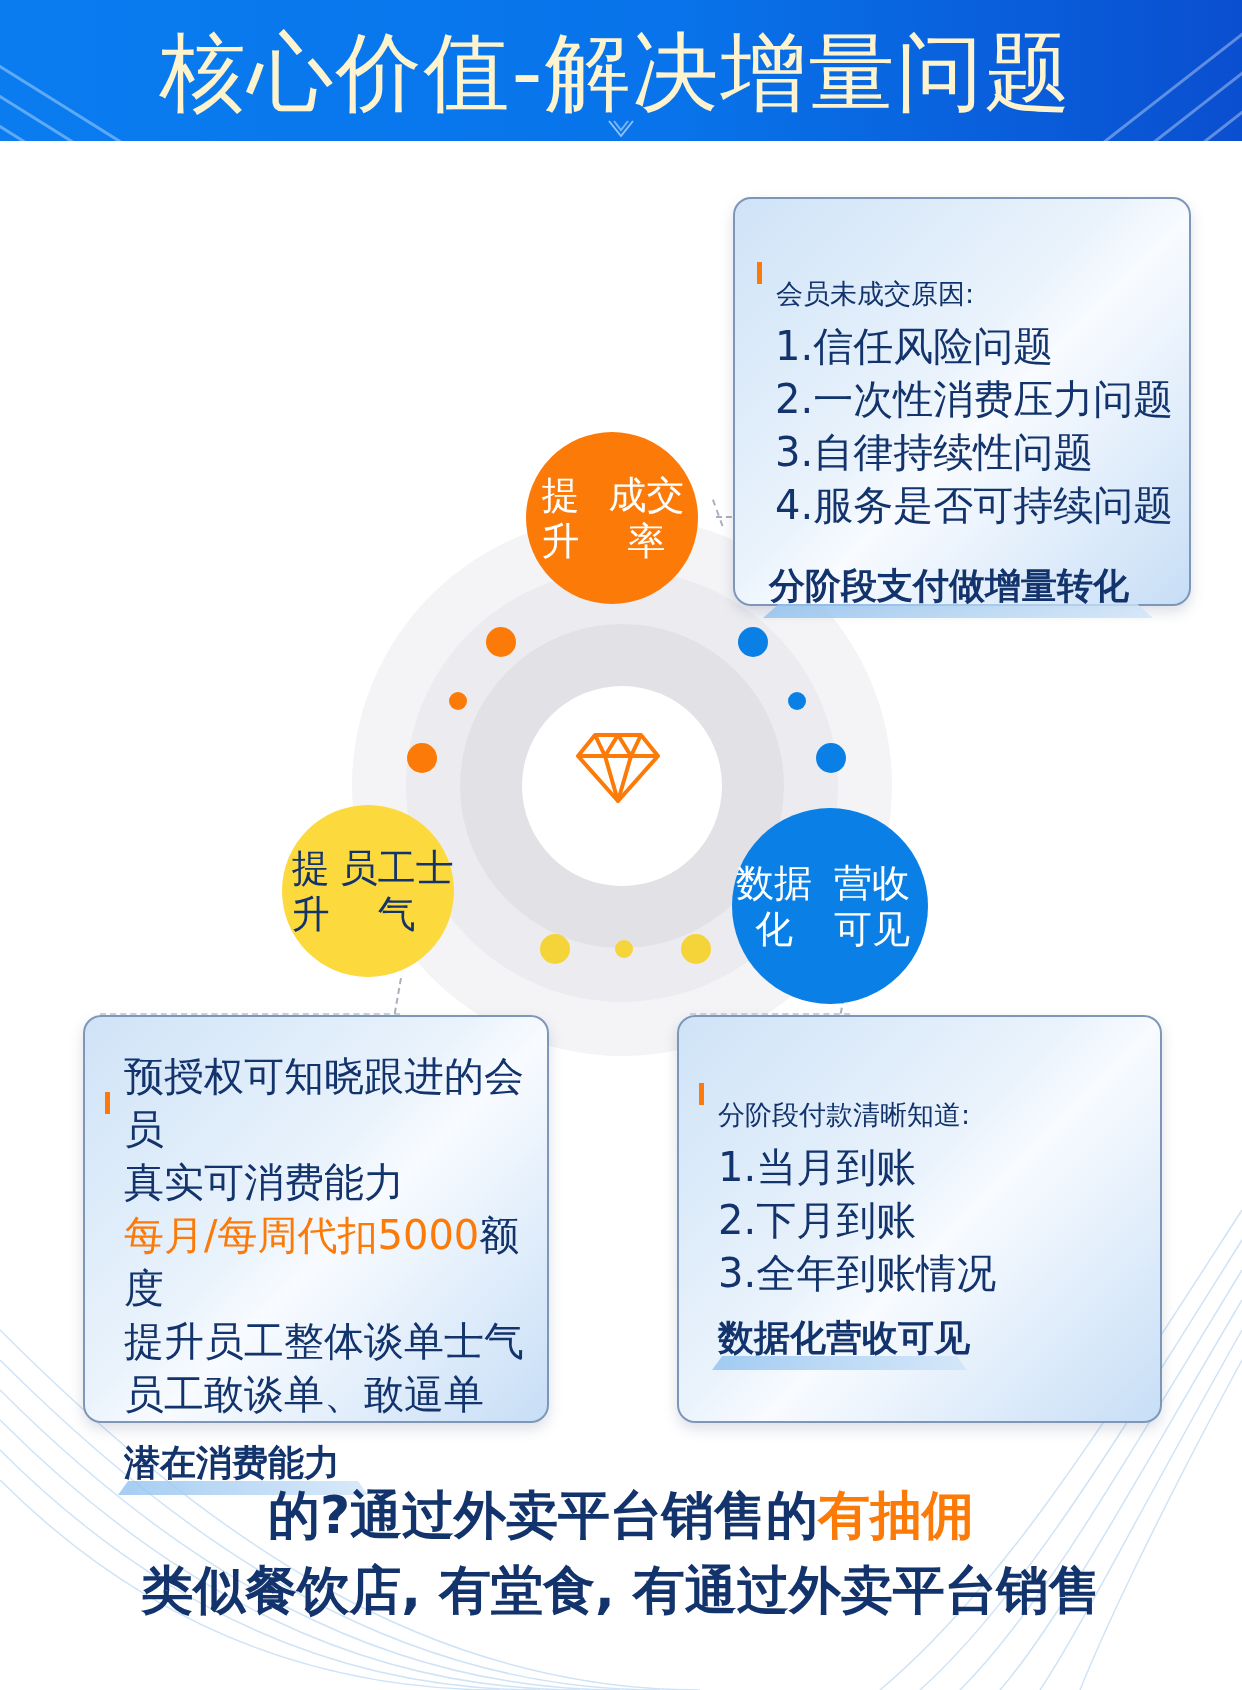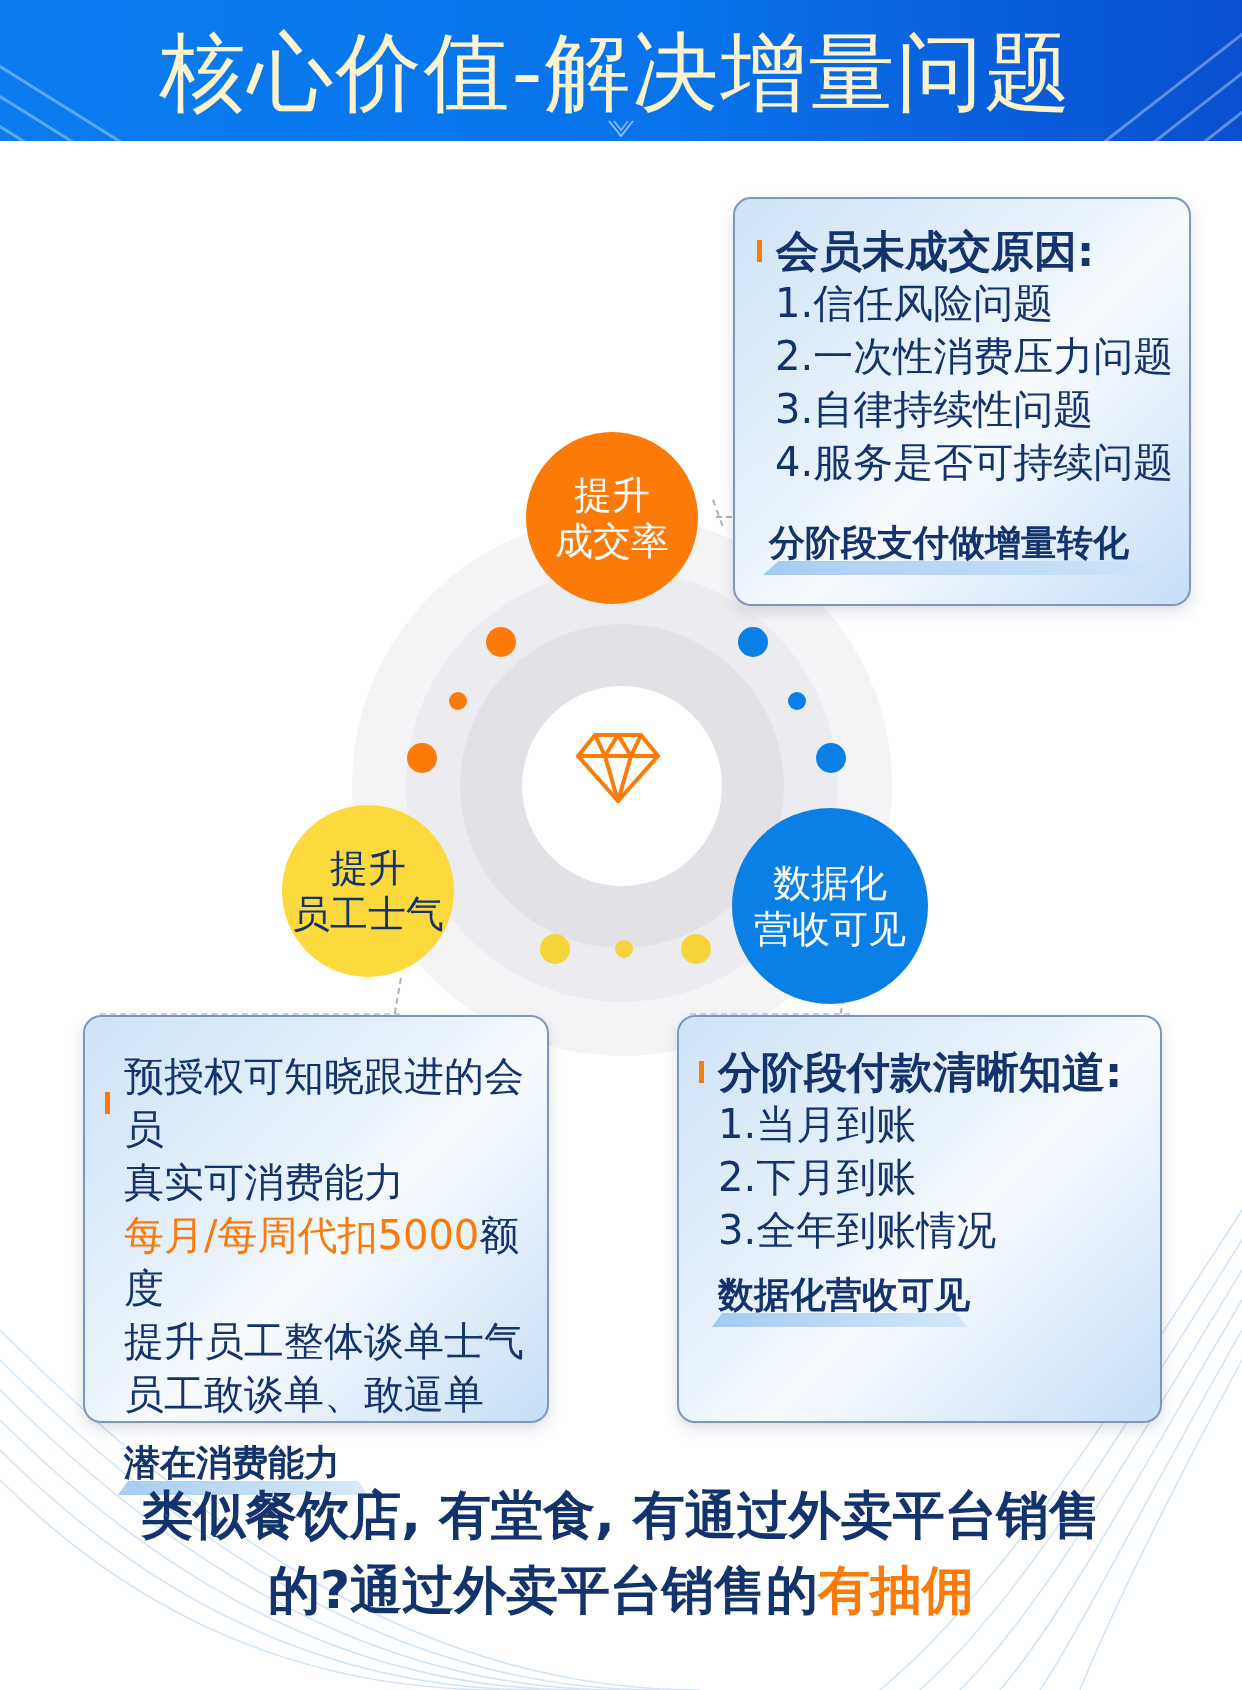--- a/index.html
+++ b/index.html
@@ -26,37 +26,37 @@
   
   .ring-outer { position: absolute; left: 352px; top: 516px; width: 540px; height: 540px; border-radius: 50%; background: #f4f4f6; }
   .ring-mid { position: absolute; left: 406px; top: 570px; width: 432px; height: 432px; border-radius: 50%; background: #ececf0; }
   .ring-inner { position: absolute; left: 460px; top: 624px; width: 324px; height: 324px; border-radius: 50%; background: #e2e2e6; }
   .ring-core { position: absolute; left: 522px; top: 686px; width: 200px; height: 200px; border-radius: 50%; background: #ffffff; }
   .diamond { position: absolute; left: 575px; top: 732px; width: 86px; height: 72px; }
 
   .dot { position: absolute; border-radius: 50%; }
 
   .node {
-    position: absolute; border-radius: 50%; display: flex; flex-direction: column;
+    position: absolute; border-radius: 50%; display: flex; flex-direction: row;
     align-items: center; justify-content: center; text-align: center;
     font-size: 38px; line-height: 46px;
   }
   .node-orange { left: 526px; top: 432px; width: 172px; height: 172px; background: #fb7a08; color: #ffffff; }
   .node-yellow { left: 282px; top: 805px; width: 172px; height: 172px; background: #fcd93c; color: #12336b; }
   .node-blue { left: 732px; top: 808px; width: 196px; height: 196px; background: #0a80e6; color: #ffffff; }
 
   
   .card {
     position: absolute; border: 2px solid #7e96b8; border-radius: 18px;
     background: linear-gradient(135deg, #cfe3f7 0%, #eaf3fc 45%, #f8fbff 55%, #c7def6 100%);
     box-shadow: 0 6px 14px rgba(60,80,120,0.18);
   }
   .card-title-row { display: flex; align-items: center; }
   .card-bar { width: 5px; height: 22px; background: #fb7a08; margin-right: 14px; flex: none; }
-  .card-head { font-size: 43px; font-weight: bold; color: #12336b; line-height: 44px; }
+  .card-head { font-size: 27px; font-weight: normal; color: #12336b; line-height: 44px; margin-top: 43px; }
   .card-line { font-size: 40px; color: #12336b; line-height: 53px; }
   .card-line .orange { color: #fb7a08; }
   .card-footer { position: relative; font-size: 36px; font-weight: bold; color: #12336b; line-height: 48px; }
   .card-footer .underlay {
     position: absolute; left: -6px; bottom: -8px; height: 14px;
     background: linear-gradient(90deg, #8fc1ef, #cfe4f8);
     clip-path: polygon(4% 0, 96% 0, 100% 100%, 0 100%);
     opacity: 0.8; z-index: 0;
   }
   .card-footer span.txt { position: relative; z-index: 1; }
@@ -196,15 +196,15 @@
     <div class="card-line">2.下月到账</div>
     <div class="card-line">3.全年到账情况</div>
   </div>
   <div class="card-footer" style="margin-top:14px;margin-left:19px;">
     <span class="underlay" style="width:255px;"></span>
     <span class="txt">数据化营收可见</span>
   </div>
 </div>
 
 <div class="bottom-text">
+  <div><span>的?通过外卖平台销售的</span><span class="orange">有抽佣</span></div>
   <div>类似餐饮店, 有堂食, 有通过外卖平台销售</div>
-  <div><span>的?通过外卖平台销售的</span><span class="orange">有抽佣</span></div>
 </div>
 
 </body></html>

